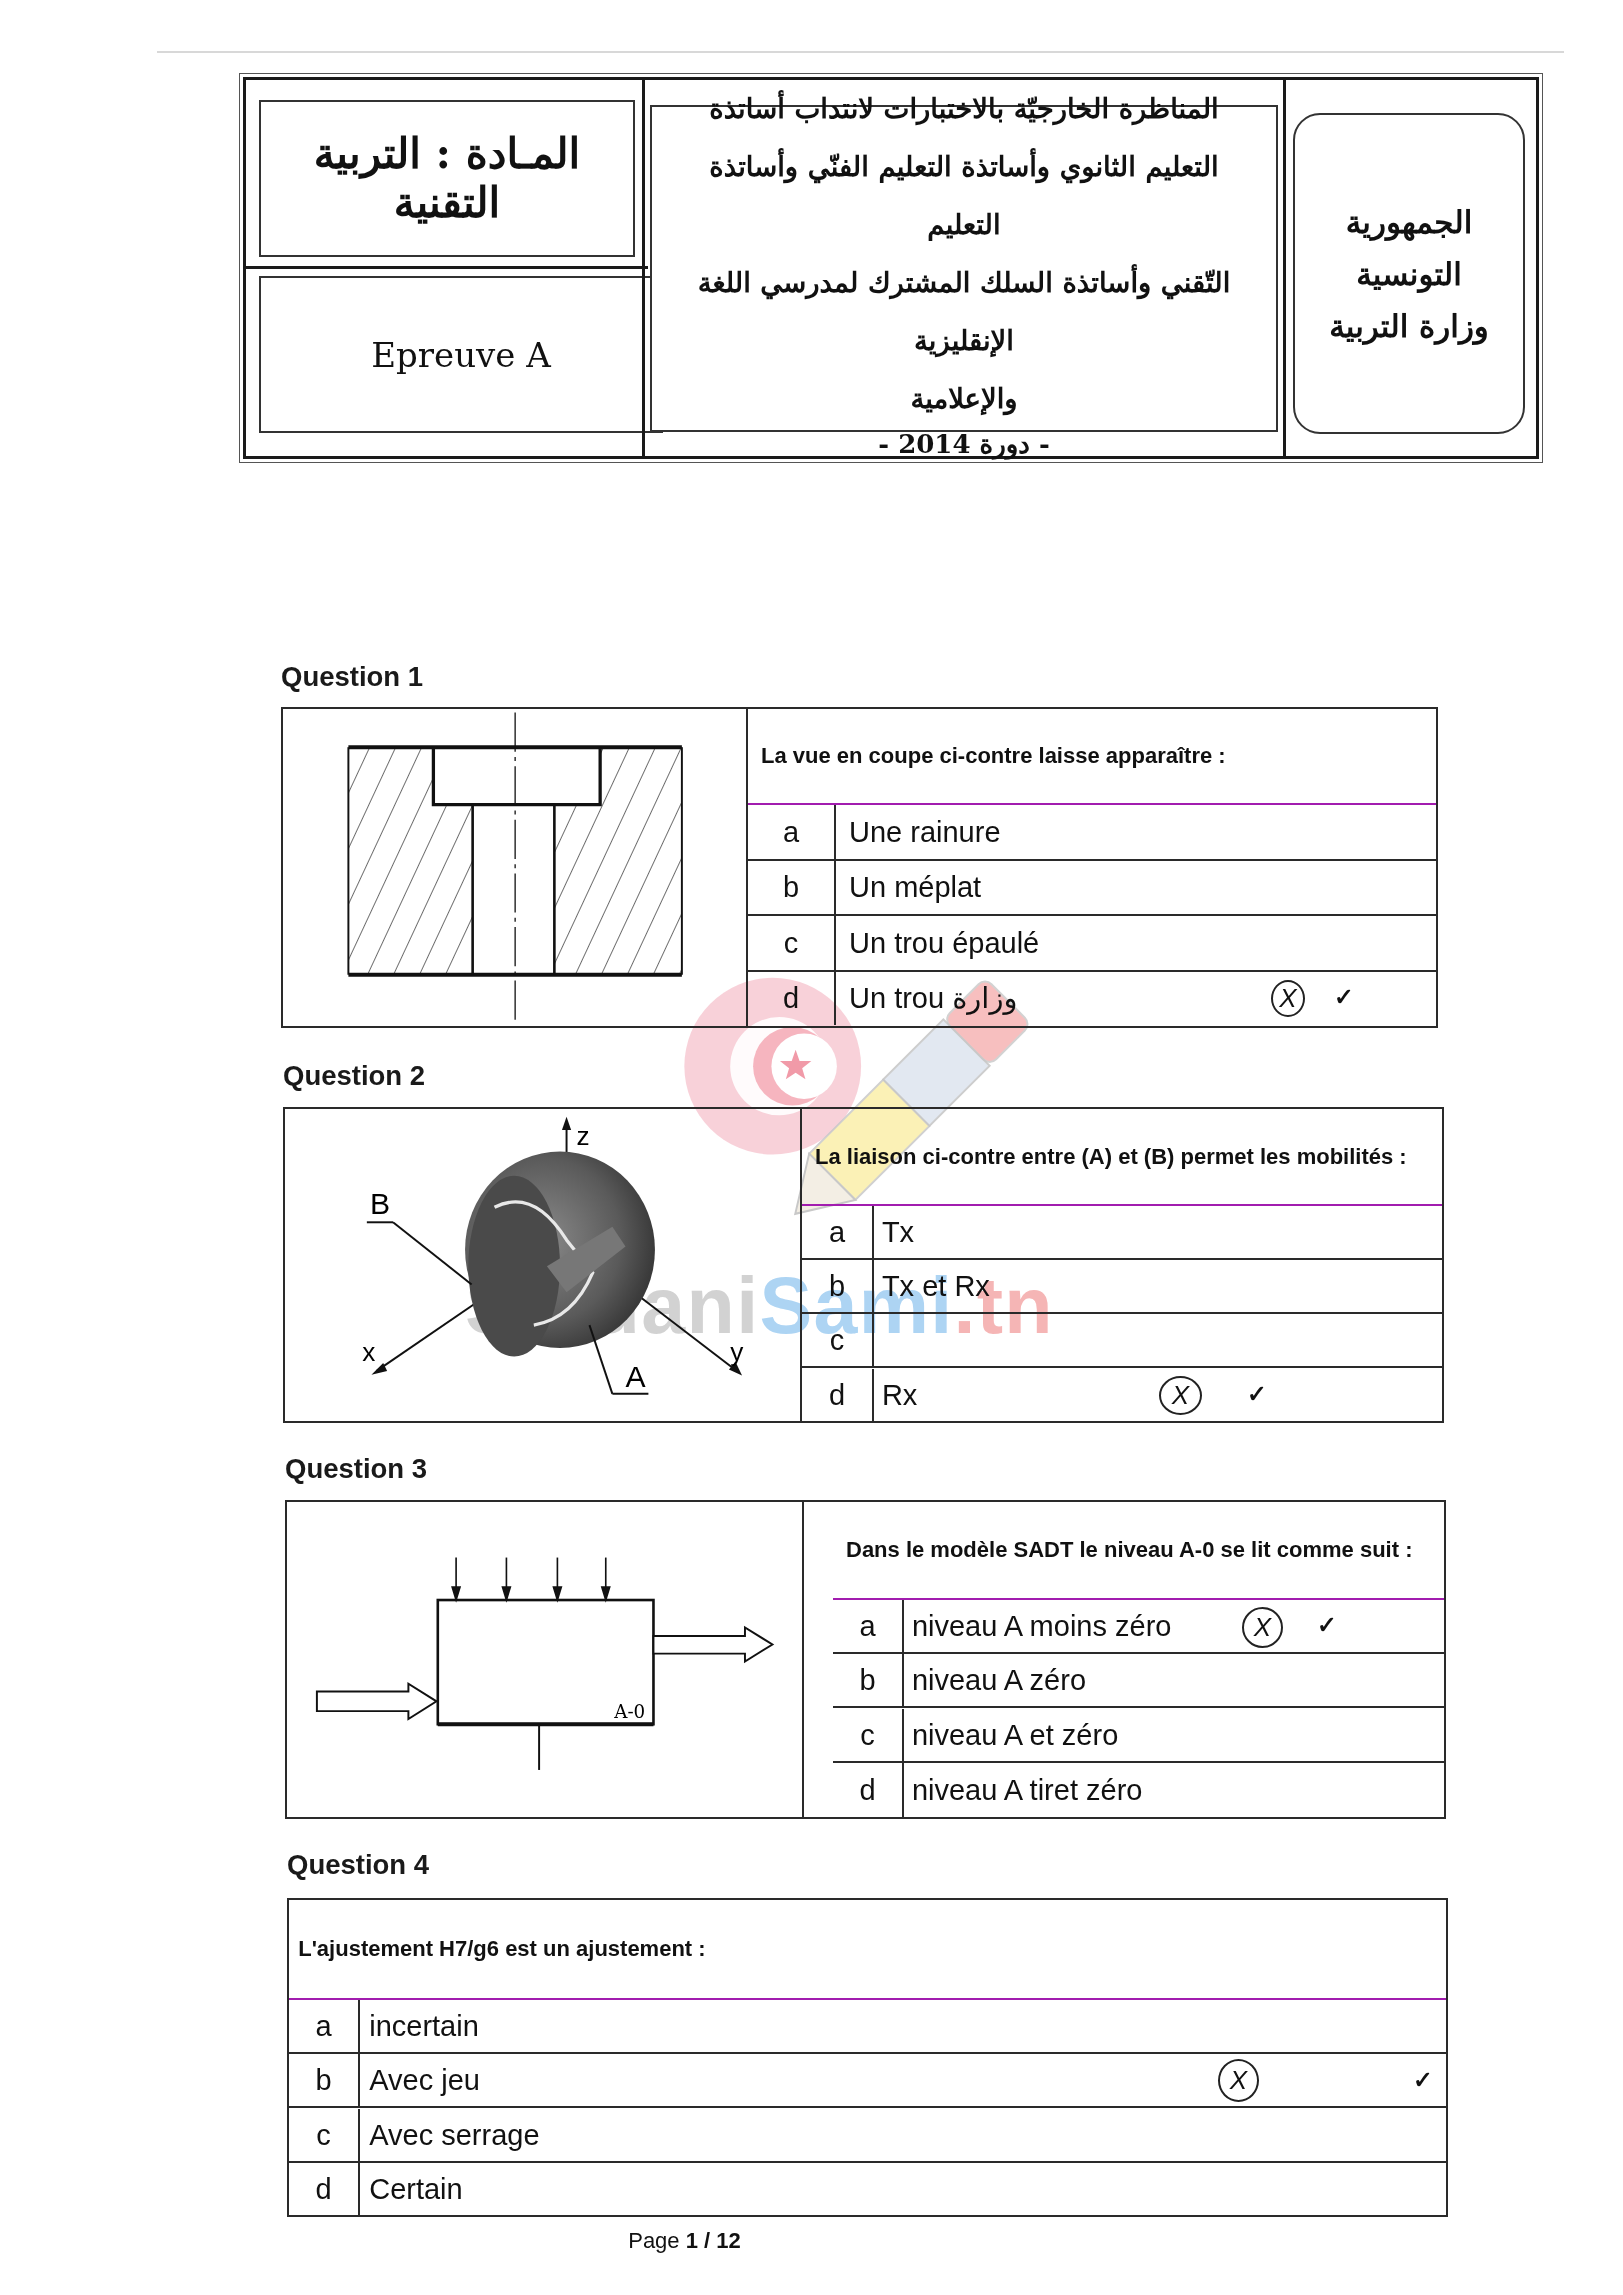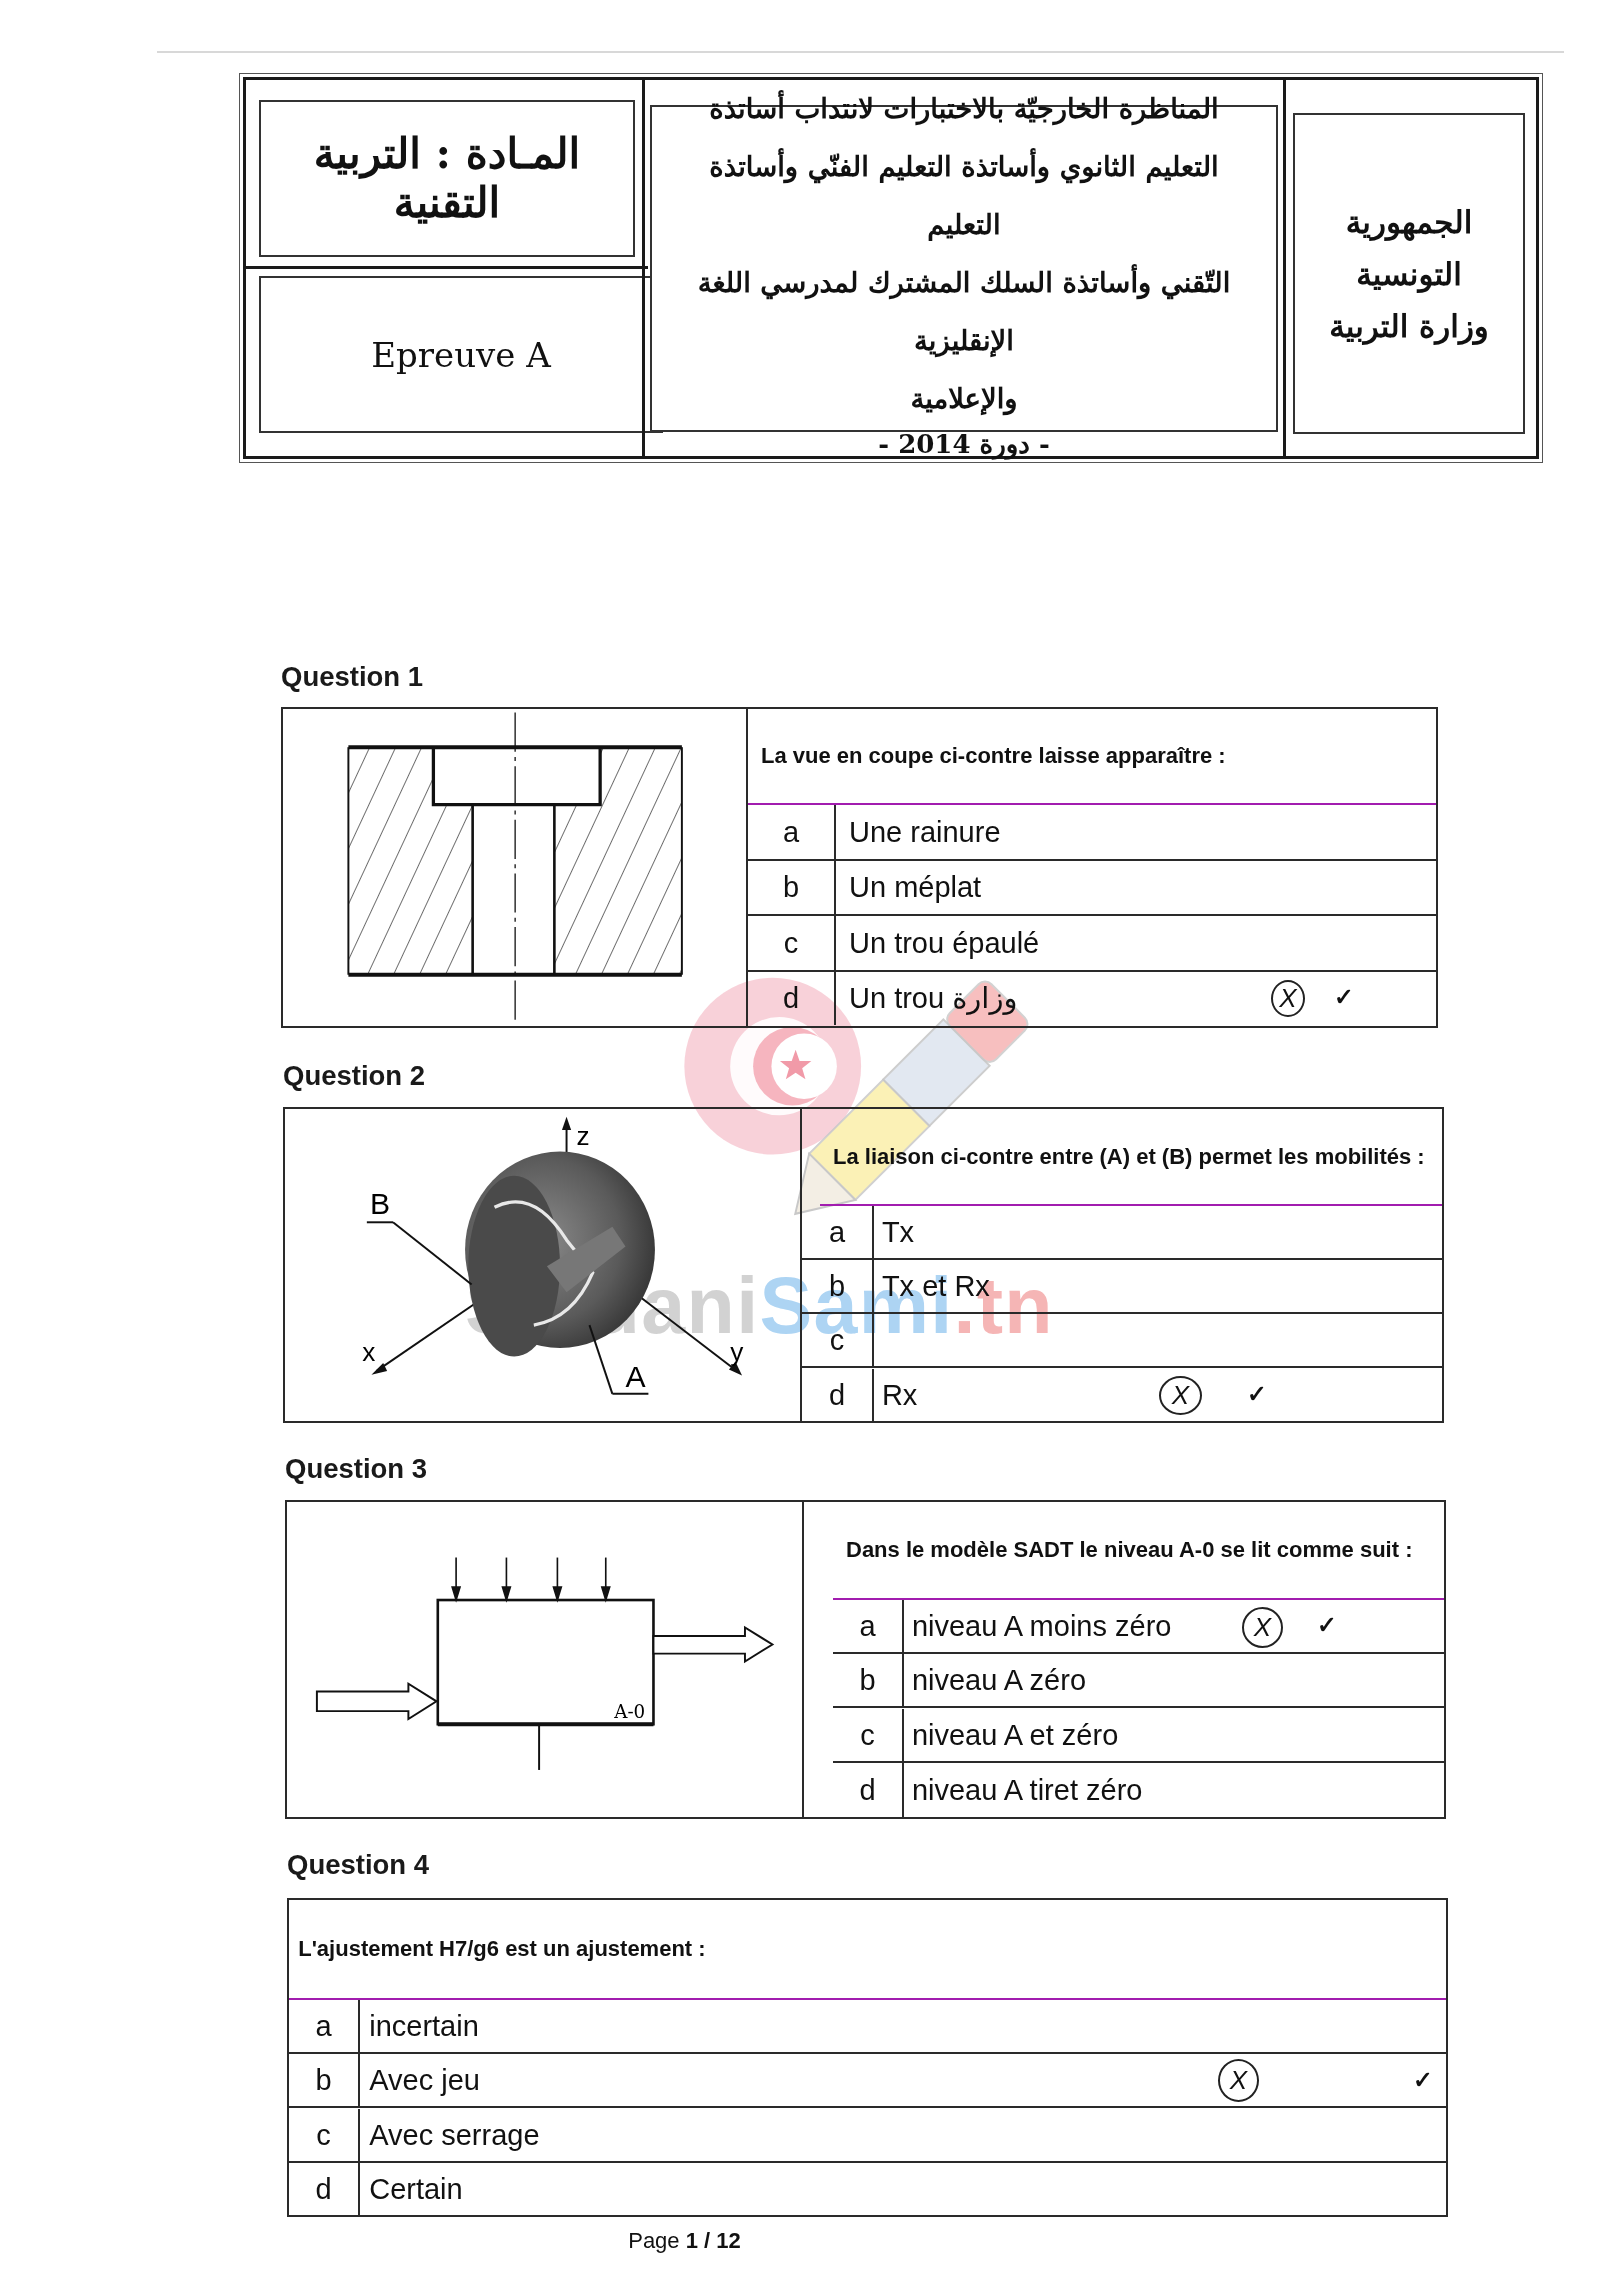--- a/index.html
+++ b/index.html
@@ -13,21 +13,21 @@
   .hdr-box { position:absolute; border:2px solid #333; box-sizing:border-box; background:#fff; }
   .ar { font-family:"DejaVu Serif", serif; direction:rtl; text-align:center; color:#111; }
   .subject { left:13px; top:19.6px; width:376px; height:157px; display:flex; align-items:center; justify-content:center;
              font-size:42px; font-weight:bold; }
   .epreuve { left:13px; top:196px; width:404px; height:157px; display:flex; align-items:center; justify-content:center;
              font-family:"DejaVu Serif", serif; font-size:34px; }
   .center-box { left:404px; top:25px; width:628px; height:327px; display:flex; flex-direction:column;
                 justify-content:center; align-items:center; padding:13px 19.6px; }
   .center-box .line { font-size:27.5px; line-height:58px; font-weight:bold; }
   .center-box .year { font-size:26px; margin-top:2px; font-weight:bold; }
-  .right-box { left:1047px; top:33px; width:232px; height:321px; display:flex; flex-direction:column; justify-content:center; align-items:center; }
+  .right-box { left:1047px; top:33px; width:232px; height:321px; display:flex; flex-direction:column; justify-content:center; align-items:center;border-radius:27px; }
   .right-box div { font-size:31px; line-height:52px; font-weight:bold; }
   .divider-v { position:absolute; top:0; bottom:0; width:3.3px; background:#1a1a1a; }
   .divider-h { position:absolute; height:3.3px; background:#1a1a1a; }
 
   
   .q-label { position:absolute; font-size:27.5px; font-weight:bold; color:#1a1a1a; }
   .q-table { position:absolute; border:2px solid #2a2a2a; box-sizing:border-box; background:transparent; }
   .q-fig { position:absolute; left:0; top:0; bottom:0; border-right:2px solid #2a2a2a; box-sizing:border-box; }
   .q-right { position:absolute; top:0; right:0; bottom:0; }
   .q-prompt { position:absolute; left:0; right:0; top:0; border-bottom:2px solid #a21caf; box-sizing:border-box;
@@ -164,21 +164,21 @@
       <text x="680" y="385" font-family="Liberation Sans, sans-serif" font-size="40">y</text>
       <text x="130" y="160" font-family="Liberation Sans, sans-serif" font-size="46">B</text>
       <line x1="125" y1="173" x2="165" y2="173" stroke="#111" stroke-width="3"></line>
       <line x1="165" y1="173" x2="285" y2="268" stroke="#111" stroke-width="3"></line>
       <text x="520" y="425" font-family="Liberation Sans, sans-serif" font-size="46">A</text>
       <line x1="500" y1="435" x2="555" y2="435" stroke="#111" stroke-width="3"></line>
       <line x1="500" y1="435" x2="465" y2="330" stroke="#111" stroke-width="3"></line>
     </svg>
   </div>
   <div class="q-right" style="left:517px;">
-    <div class="q-prompt" style="height:97px; align-items:center;margin-left:18px;">La liaison ci-contre entre (A) et (B) permet les mobilités :</div>
+    <div class="q-prompt" style="height:97px; align-items:center;">La liaison ci-contre entre (A) et (B) permet les mobilités :</div>
     <div class="opt-row" style="top:97px; height:54px;">
       <div class="opt-letter" style="width:72px;">a</div>
       <div class="opt-text" style="padding-left:7.9px;">Tx</div>
     </div>
     <div class="opt-row" style="top:151px; height:54px;">
       <div class="opt-letter" style="width:72px;">b</div>
       <div class="opt-text" style="padding-left:7.9px;">Tx et Rx</div>
     </div>
     <div class="opt-row" style="top:205px; height:54px;">
       <div class="opt-letter" style="width:72px;">c</div>

